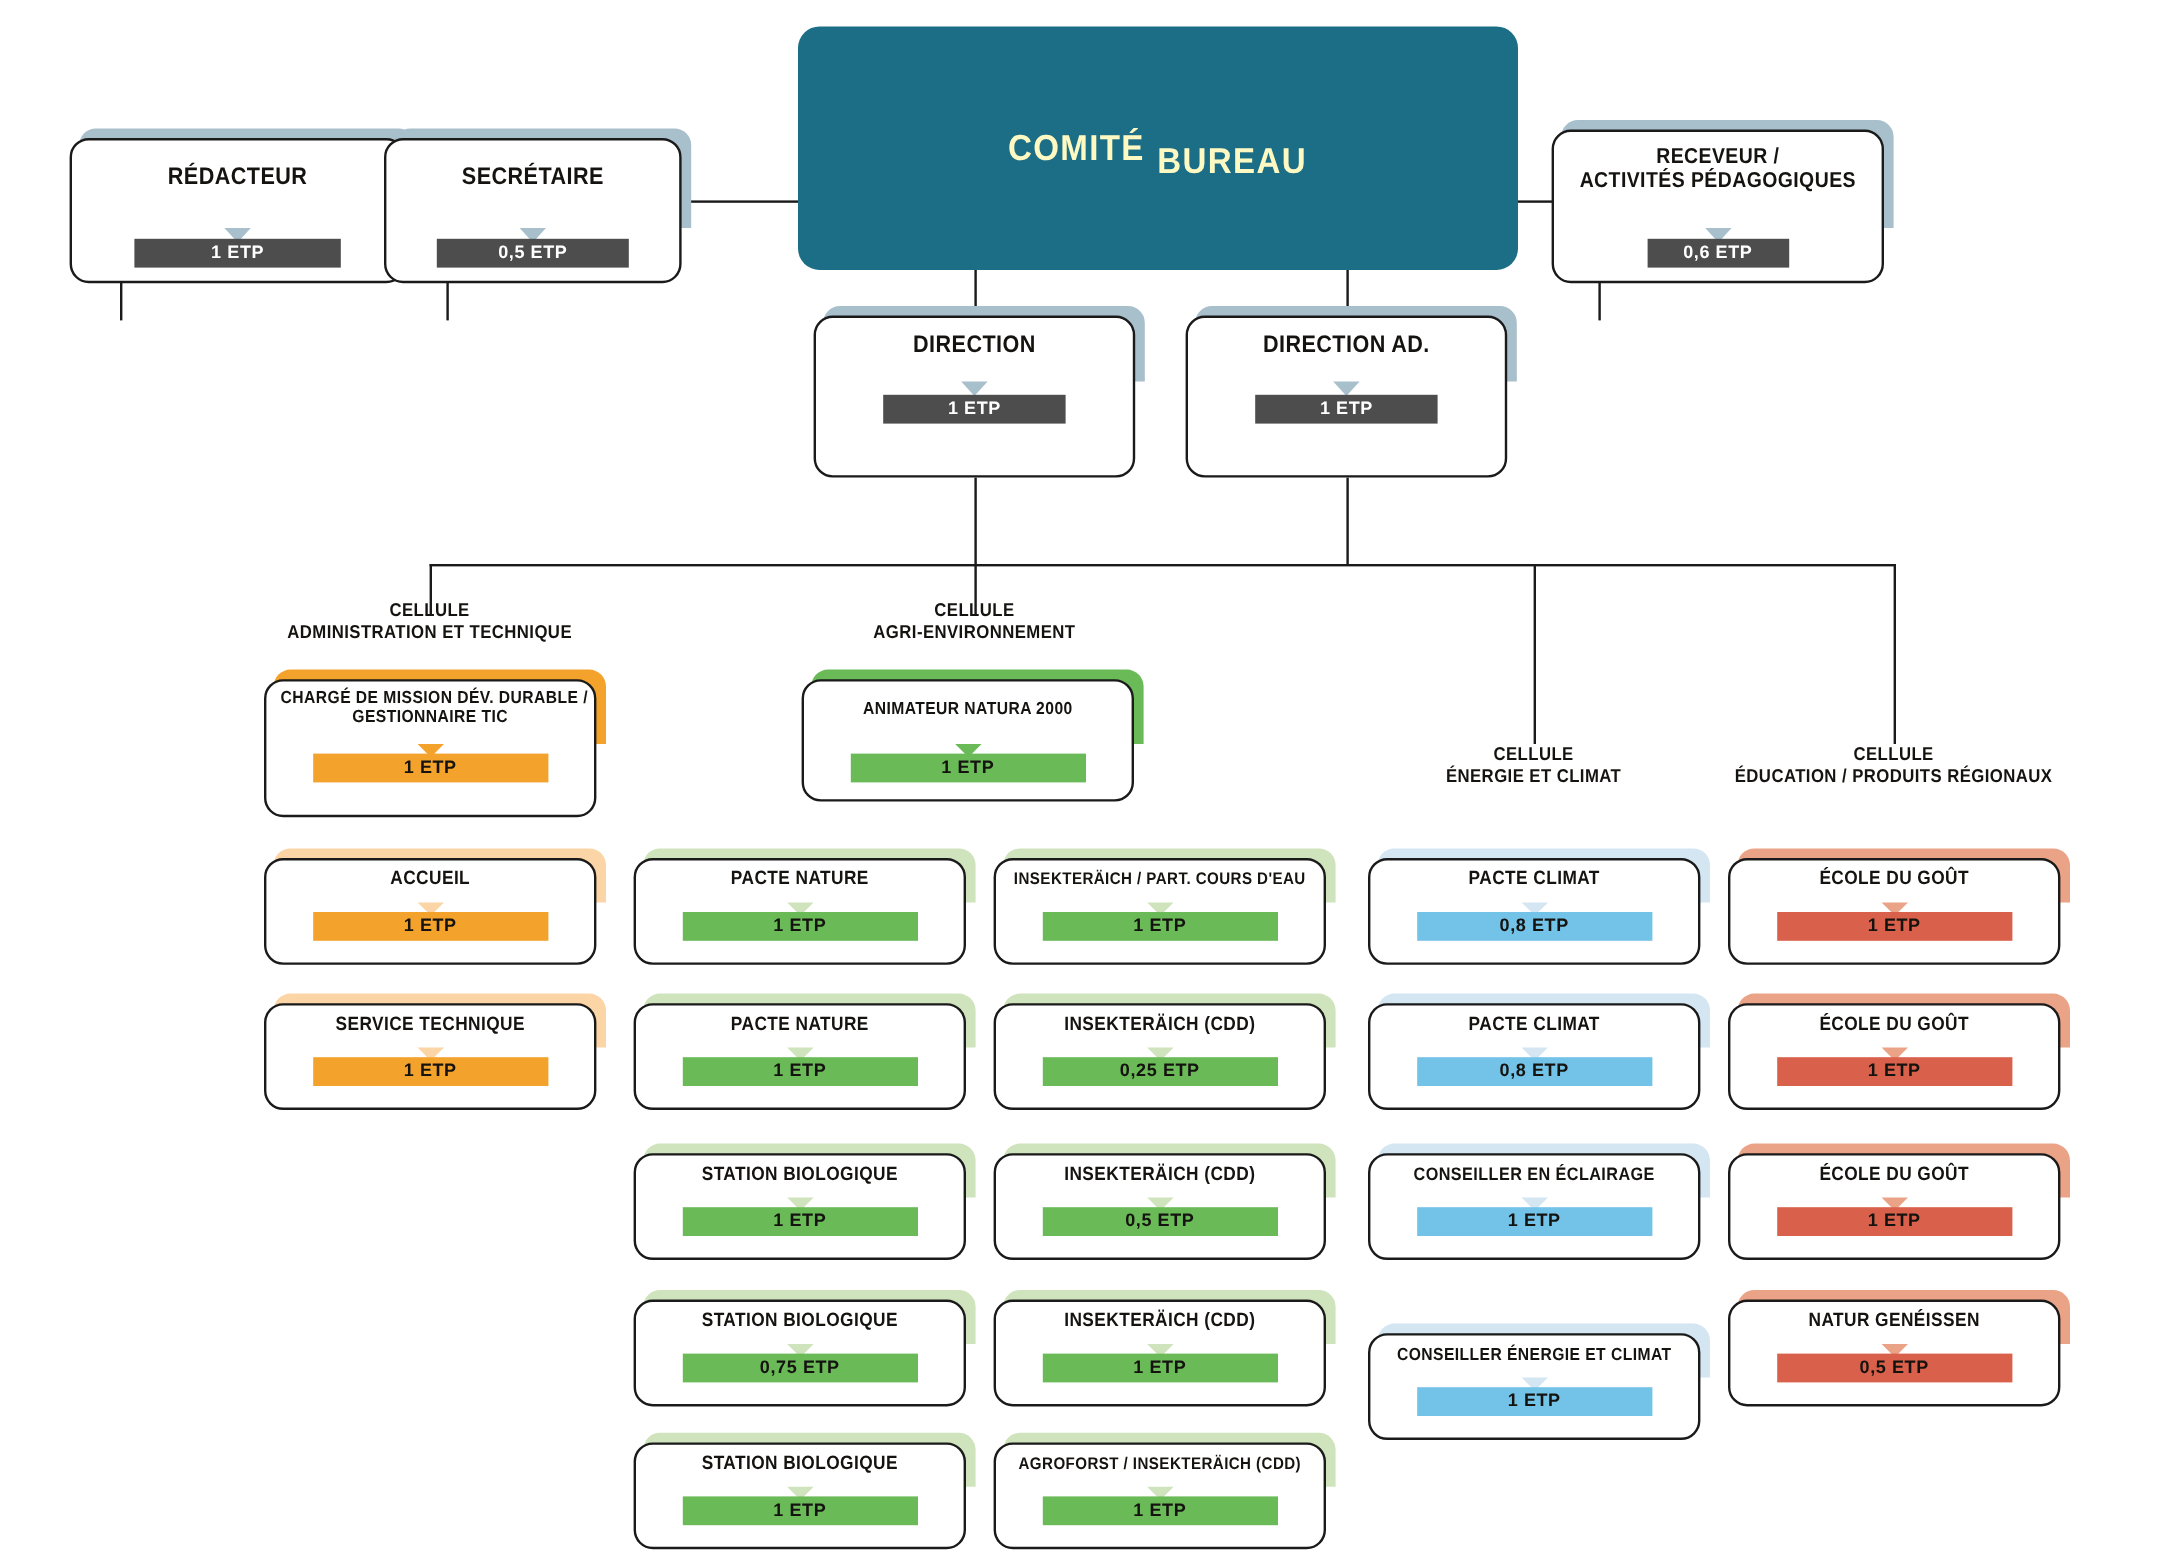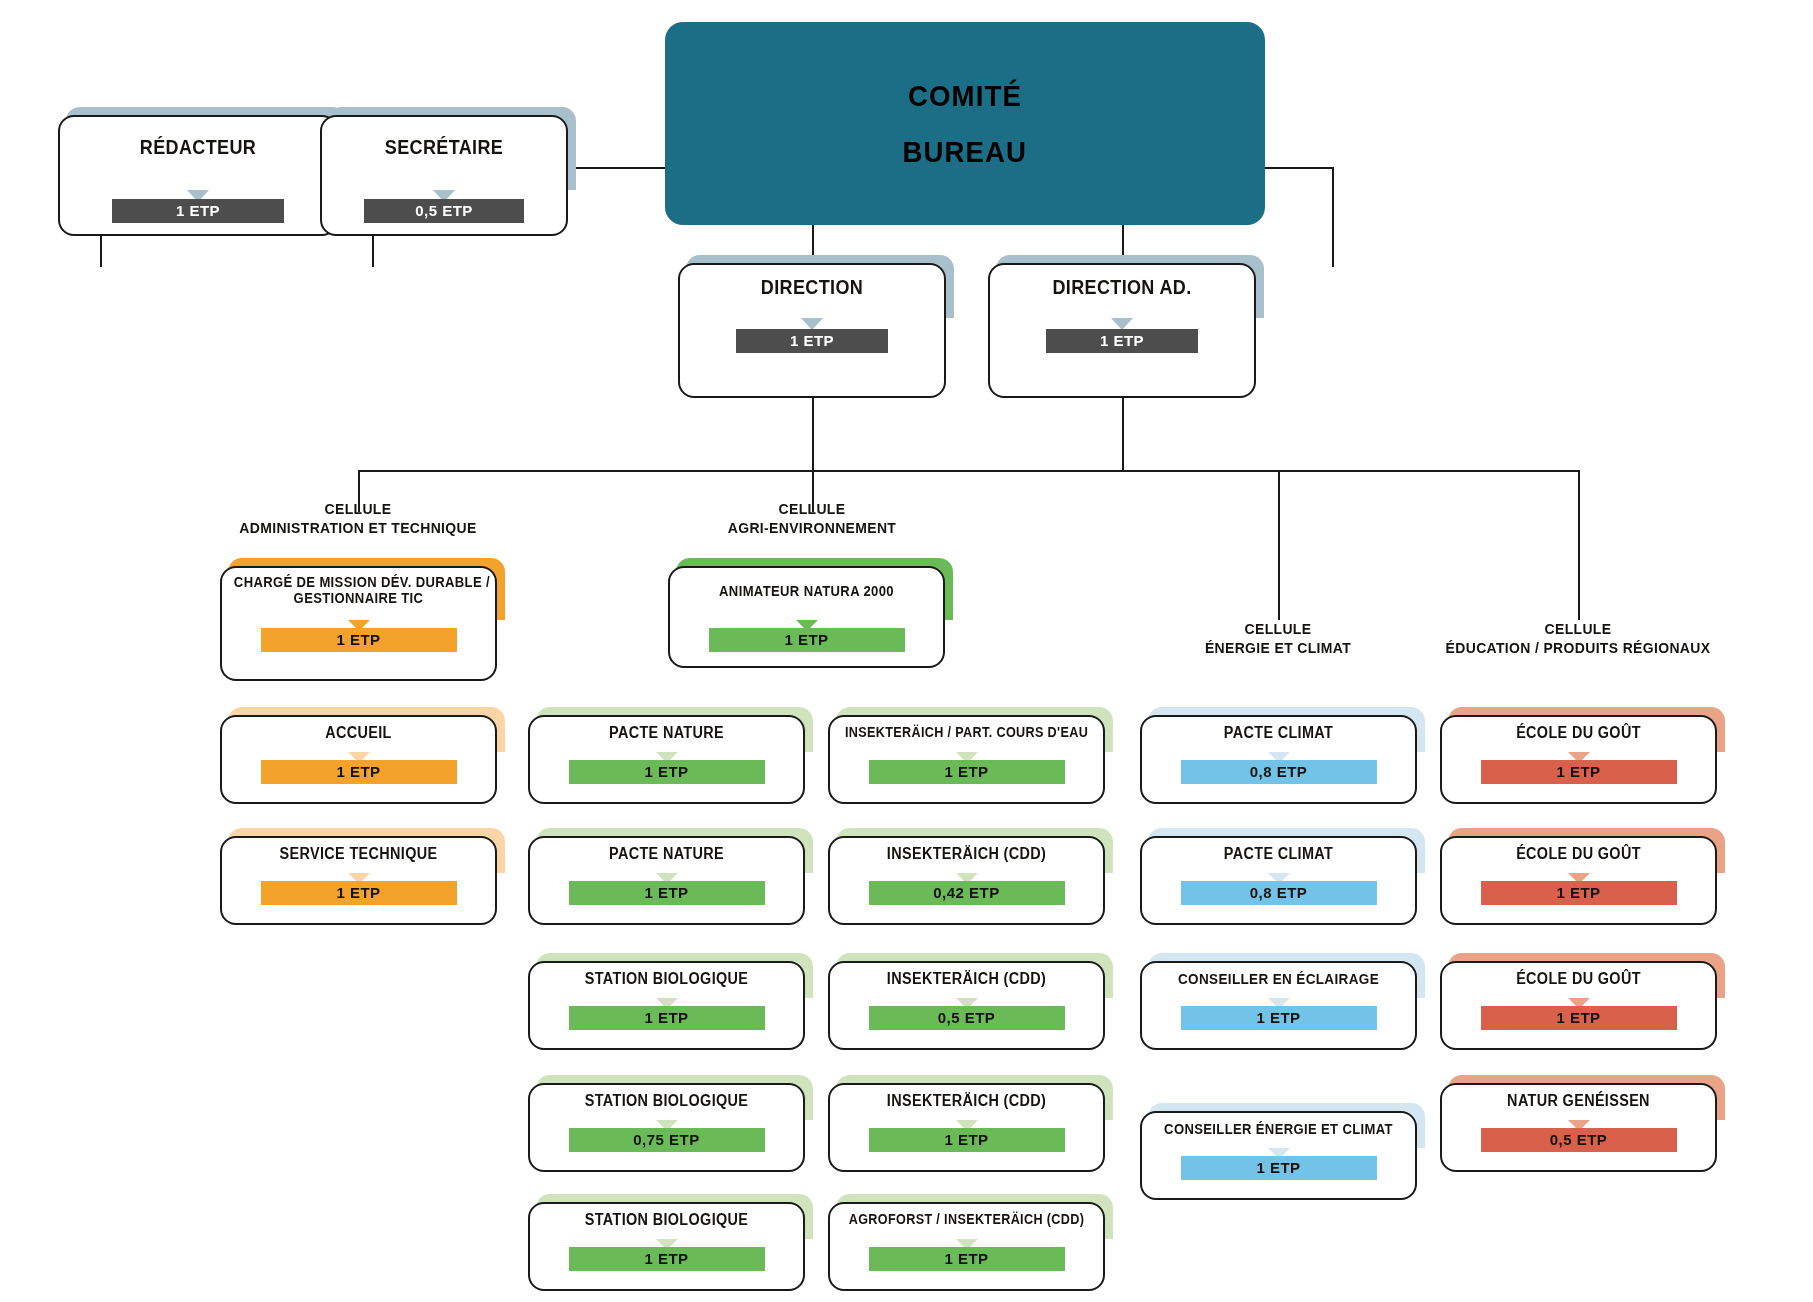--- a/index.html
+++ b/index.html
@@ -78,24 +78,24 @@
     line-height:24px;
     height:24px;
   }
   .card .etp.dark{color:#ffffff;}
 
   
   .hero{
     position:absolute;
     border-radius:18px;
     display:flex;
-    flex-direction:column;
+    flex-direction:row;
     align-items:center;
     justify-content:center;
-    color:#000000;
+    color:#fef9c3;
     font-weight:bold;
     letter-spacing:1.2px;
   }
   .hero .l1,.hero .l2{transform:scaleX(.92);}
 
   
   .cellule{
     position:absolute;
     text-align:center;
     font-weight:bold;
@@ -145,20 +145,28 @@
   </div>
 
   <div class="card" style="left:320px;top:107px;width:248px;height:129px;">
     <div class="band" style="height:83px;background:#a8bfcc;"></div>
     <div class="shell"></div>
     <div class="title" style="font-size:20px;padding-top:29px;">SECRÉTAIRE</div>
     <div class="notch" style="top:83px;border-top:12px solid #a8bfcc;"></div>
     <div class="etp dark" style="top:92px;width:160px;background:#4d4d4d;">0,5 ETP</div>
   </div>
 
+  <div class="card" style="left:1293px;top:100px;width:277px;height:136px;">
+    <div class="band" style="height:90px;background:#a8bfcc;"></div>
+    <div class="shell"></div>
+    <div class="title" style="font-size:18px;padding-top:20px;">RECEVEUR /</div>
+    <div class="title" style="font-size:18px;">ACTIVITÉS PÉDAGOGIQUES</div>
+    <div class="notch" style="top:90px;border-top:12px solid #a8bfcc;"></div>
+    <div class="etp dark" style="top:99px;width:118px;background:#4d4d4d;">0,6 ETP</div>
+  </div>
 
   <div class="card" style="left:678px;top:255px;width:268px;height:143px;">
     <div class="band" style="height:63px;background:#a8bfcc;"></div>
     <div class="shell"></div>
     <div class="title" style="font-size:20px;padding-top:21px;">DIRECTION</div>
     <div class="notch" style="top:63px;border-top:12px solid #a8bfcc;"></div>
     <div class="etp dark" style="top:74px;width:152px;background:#4d4d4d;">1 ETP</div>
   </div>
 
   <div class="card" style="left:988px;top:255px;width:268px;height:143px;">
@@ -259,21 +267,21 @@
     <div class="shell"></div>
     <div class="title" style="font-size:14px;padding-top:18px;">INSEKTERÄICH / PART. COURS D'EAU</div>
     <div class="notch" style="top:45px;border-top:11px solid #cfe4bd;"></div>
     <div class="etp" style="top:53px;width:196px;background:#6aba58;">1 ETP</div>
   </div>
   <div class="card" style="left:828px;top:828px;width:277px;height:97px;">
     <div class="band" style="height:45px;background:#cfe4bd;"></div>
     <div class="shell"></div>
     <div class="title" style="font-size:16px;padding-top:17px;">INSEKTERÄICH (CDD)</div>
     <div class="notch" style="top:45px;border-top:11px solid #cfe4bd;"></div>
-    <div class="etp" style="top:53px;width:196px;background:#6aba58;">0,42 ETP</div>
+    <div class="etp" style="top:53px;width:196px;background:#6aba58;">0,25 ETP</div>
   </div>
   <div class="card" style="left:828px;top:953px;width:277px;height:97px;">
     <div class="band" style="height:45px;background:#cfe4bd;"></div>
     <div class="shell"></div>
     <div class="title" style="font-size:16px;padding-top:17px;">INSEKTERÄICH (CDD)</div>
     <div class="notch" style="top:45px;border-top:11px solid #cfe4bd;"></div>
     <div class="etp" style="top:53px;width:196px;background:#6aba58;">0,5 ETP</div>
   </div>
   <div class="card" style="left:828px;top:1075px;width:277px;height:97px;">
     <div class="band" style="height:45px;background:#cfe4bd;"></div>

